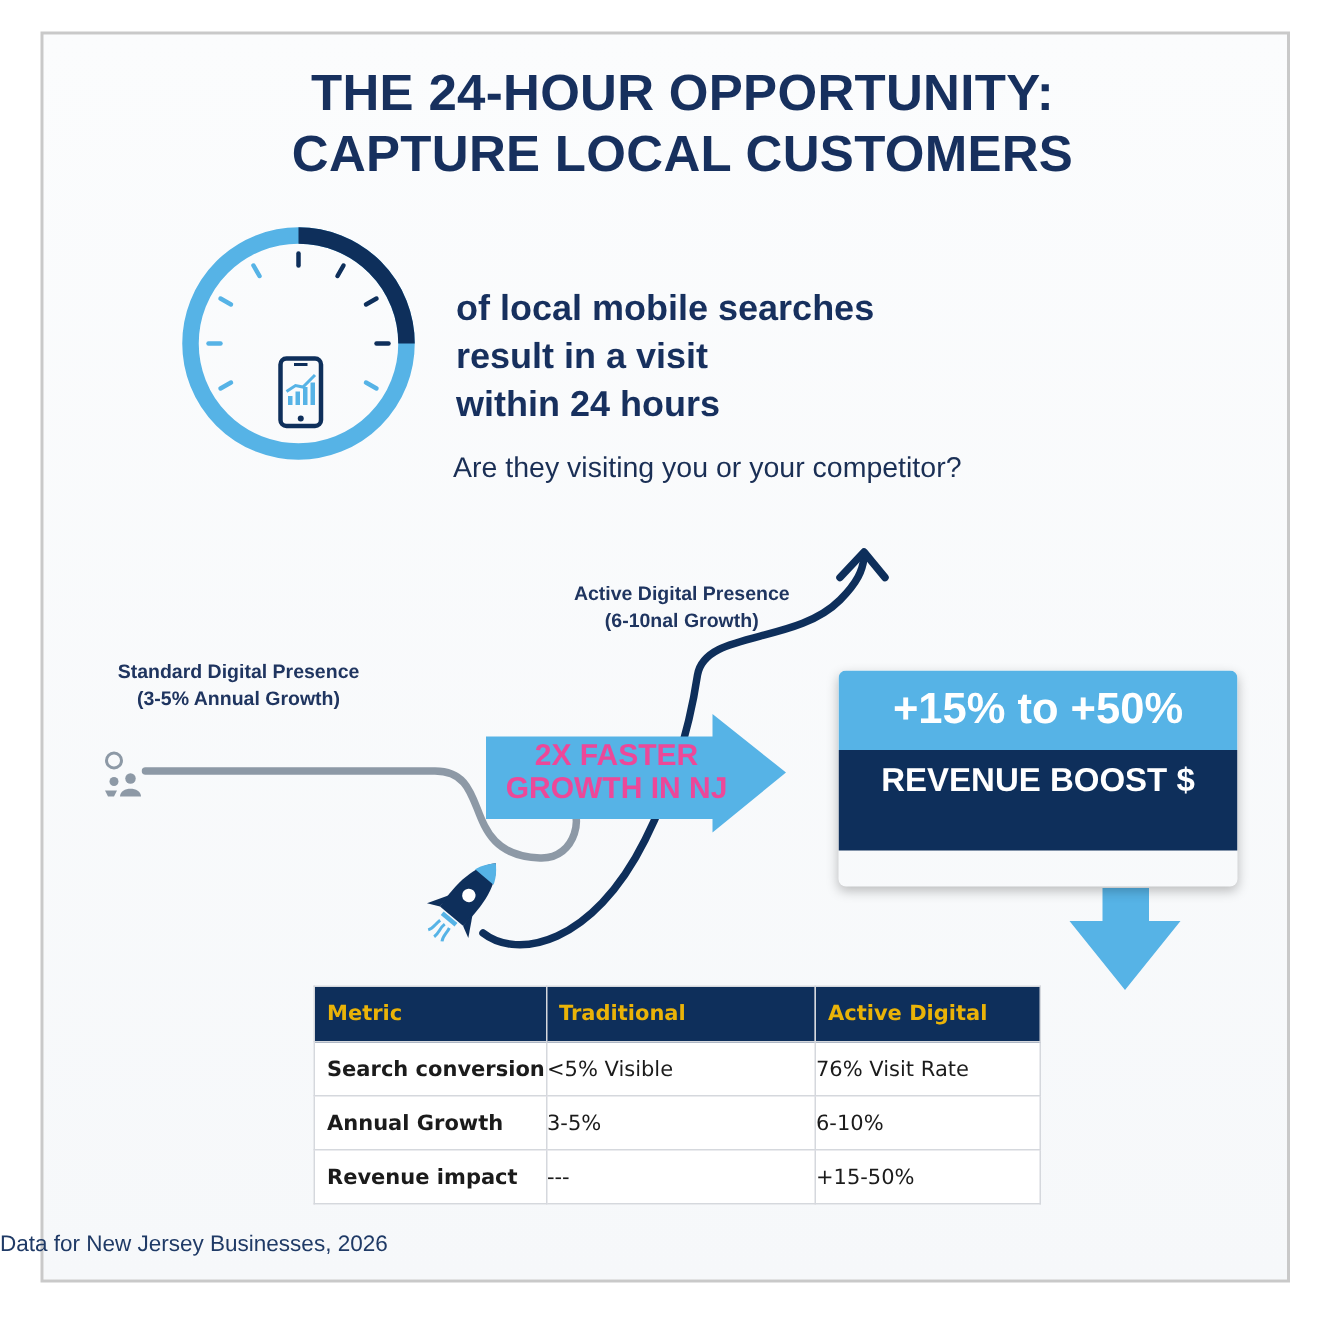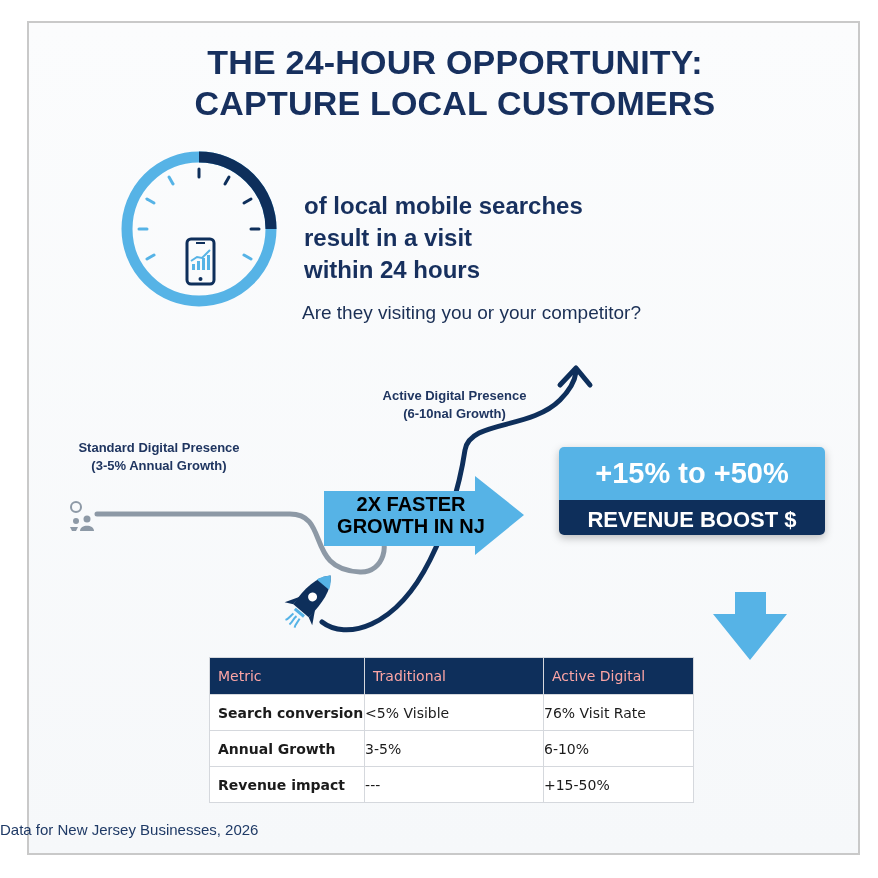--- a/index.html
+++ b/index.html
@@ -27,40 +27,40 @@
     position: absolute; left: 302px; top: 302px; font-size: 19px; color: #1a2f55;
   }
   .label-small {
     position: absolute; font-weight: 700; font-size: 13px; line-height: 18px; text-align: center; color: #1f3560;
   }
   .label-active { left: 372px; top: 387px; width: 165px; }
   .label-standard { left: 66px; top: 439px; width: 186px; }
   .graphics { position: absolute; left: 0; top: 0; width: 878px; height: 878px; pointer-events: none; }
   .arrow-text {
     position: absolute; left: 336px; top: 493px; width: 150px; text-align: center;
-    color: #000000; font-weight: 700; font-size: 20px; line-height: 22px;
+    color: #ec4899; font-weight: 700; font-size: 20px; line-height: 22px;
   }
   .revenue-box {
-    position: absolute; left: 559px; top: 447px; width: 266px; height: 88px;
+    position: absolute; left: 559px; top: 447px; width: 266px; height: 144px;
     border-radius: 5px; overflow: hidden; box-shadow: 0 3px 8px rgba(0,0,0,0.25);
   }
   .revenue-top {
     height: 53px; background: #56b3e6; color: #fff; font-weight: 700; font-size: 29px;
     line-height: 53px; text-align: center;
   }
   .revenue-bottom {
     height: 67px; background: #0e2f5b; color: #fff; font-weight: 700; font-size: 22px;
     line-height: 27px; text-align: center; padding-top: 6px;
   }
   .table {
     position: absolute; left: 209px; top: 657px; width: 485px; border-collapse: collapse;
     font-family: "DejaVu Sans", sans-serif; background: #fff;
   }
   .table th {
-    background: #0e2f5b; color: #fca5a5; text-align: left; font-size: 14px; font-weight: 400;
+    background: #0e2f5b; color: #eab308; text-align: left; font-size: 14px; font-weight: 700;
     height: 37px; padding-left: 8px; border: 1px solid #d5d8dd; margin-top: 37px;
   }
   .table td {
     height: 36px; font-size: 14px; border: 1px solid #d5d8dd; text-align: left; color: #1b1b1b;
   }
   .table td.metric { text-align: left; padding-left: 8px; font-weight: 700; }
   .col1 { width: 162px; } .col2 { width: 190px; } .col3 { width: 161px; }
   .footer {
     position: absolute; left: 0; top: 821px; width: 749px; text-align: left; font-size: 15px; color: #1f3a66;
   }

